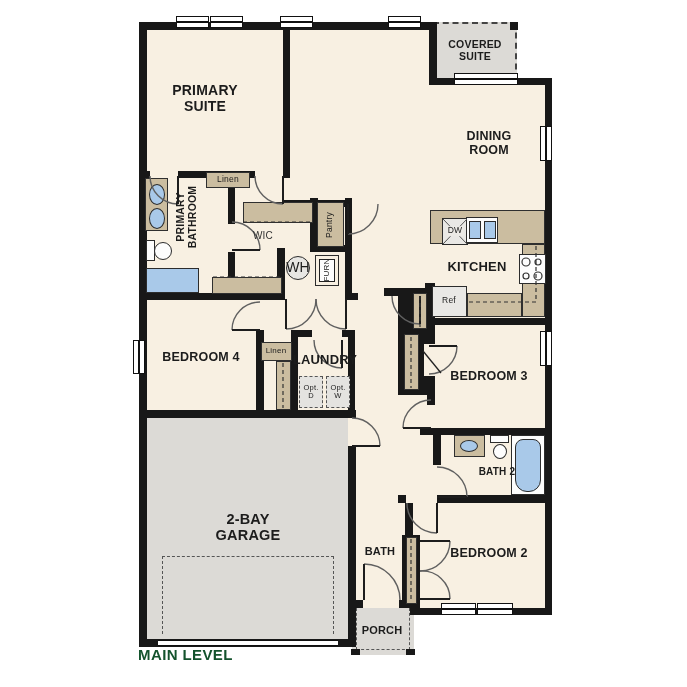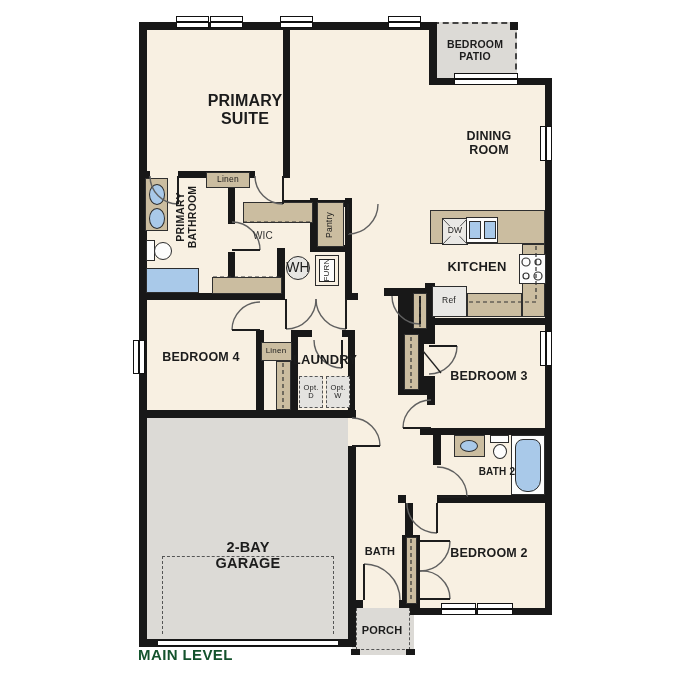--- a/index.html
+++ b/index.html
@@ -197,38 +197,38 @@
     </g>
 
     <g stroke="#333" stroke-width="1.2" fill="none">
       <circle cx="526" cy="262" r="4"></circle>
         <circle cx="538" cy="262" r="3"></circle>
       <circle cx="526" cy="276" r="3"></circle>
         <circle cx="538" cy="276" r="4"></circle>
     </g>
   </svg>
 
-  <div class="lbl" style="left:205px;top:110px;width:110px;font-size:16px;margin-left:40px;">PRIMARY SUITE</div>
-  <div class="lbl" style="left:475px;top:51px;width:76px;font-size:10.5px;">BEDROOM PATIO</div>
+  <div class="lbl" style="left:205px;top:99px;width:110px;font-size:14px;">PRIMARY SUITE</div>
+  <div class="lbl" style="left:475px;top:51px;width:76px;font-size:10.5px;">COVERED SUITE</div>
   <div class="lbl" style="left:489px;top:143px;width:66px;font-size:12.5px;">DINING ROOM</div>
   <div class="lbl nw" style="left:477px;top:267px;font-size:13px;">KITCHEN</div>
   <div class="lbl rot" style="left:187px;top:217px;width:72px;font-size:10.5px;">PRIMARY BATHROOM</div>
   <div class="lbl reg nw" style="left:263px;top:236px;font-size:10px;color:#333;">WIC</div>
   <div class="lbl reg rot nw" style="left:330px;top:225px;font-size:8.5px;">Pantry</div>
   <div class="lbl reg nw" style="left:228px;top:180px;font-size:8.5px;">Linen</div>
   <div class="lbl reg nw" style="left:276px;top:351px;font-size:8px;">Linen</div>
   <div class="lbl reg nw" style="left:298px;top:268px;font-size:14px;">WH</div>
   <div class="lbl reg rot nw" style="left:327px;top:270px;font-size:8px;">FURN</div>
   <div class="lbl reg nw" style="left:455px;top:231px;font-size:8.5px;background:#eceae6;padding:0 1px;">DW</div>
   <div class="lbl reg nw" style="left:449px;top:301px;font-size:8.5px;">Ref</div>
   <div class="lbl nw" style="left:201px;top:357px;font-size:12.5px;">BEDROOM 4</div>
   <div class="lbl nw" style="left:325px;top:360px;font-size:13px;">LAUNDRY</div>
   <div class="lbl reg" style="left:311px;top:392px;width:20px;font-size:7.5px;">Opt. D</div>
   <div class="lbl reg" style="left:338px;top:392px;width:20px;font-size:7.5px;">Opt. W</div>
   <div class="lbl nw" style="left:489px;top:376px;font-size:12.5px;">BEDROOM 3</div>
   <div class="lbl" style="left:497px;top:472px;width:38px;font-size:10px;">BATH 2</div>
   <div class="lbl nw" style="left:489px;top:553px;font-size:12.5px;">BEDROOM 2</div>
-  <div class="lbl" style="left:248px;top:527px;width:100px;font-size:14.5px;margin-top:28px;">2-BAY GARAGE</div>
+  <div class="lbl" style="left:248px;top:527px;width:100px;font-size:14.5px;">2-BAY GARAGE</div>
   <div class="lbl nw" style="left:380px;top:551px;font-size:11px;">BATH</div>
   <div class="lbl nw" style="left:382px;top:630px;font-size:11px;">PORCH</div>
   <div class="title" style="left:138px;top:646px;">MAIN LEVEL</div>
 
 </div>
 
 </body></html>

